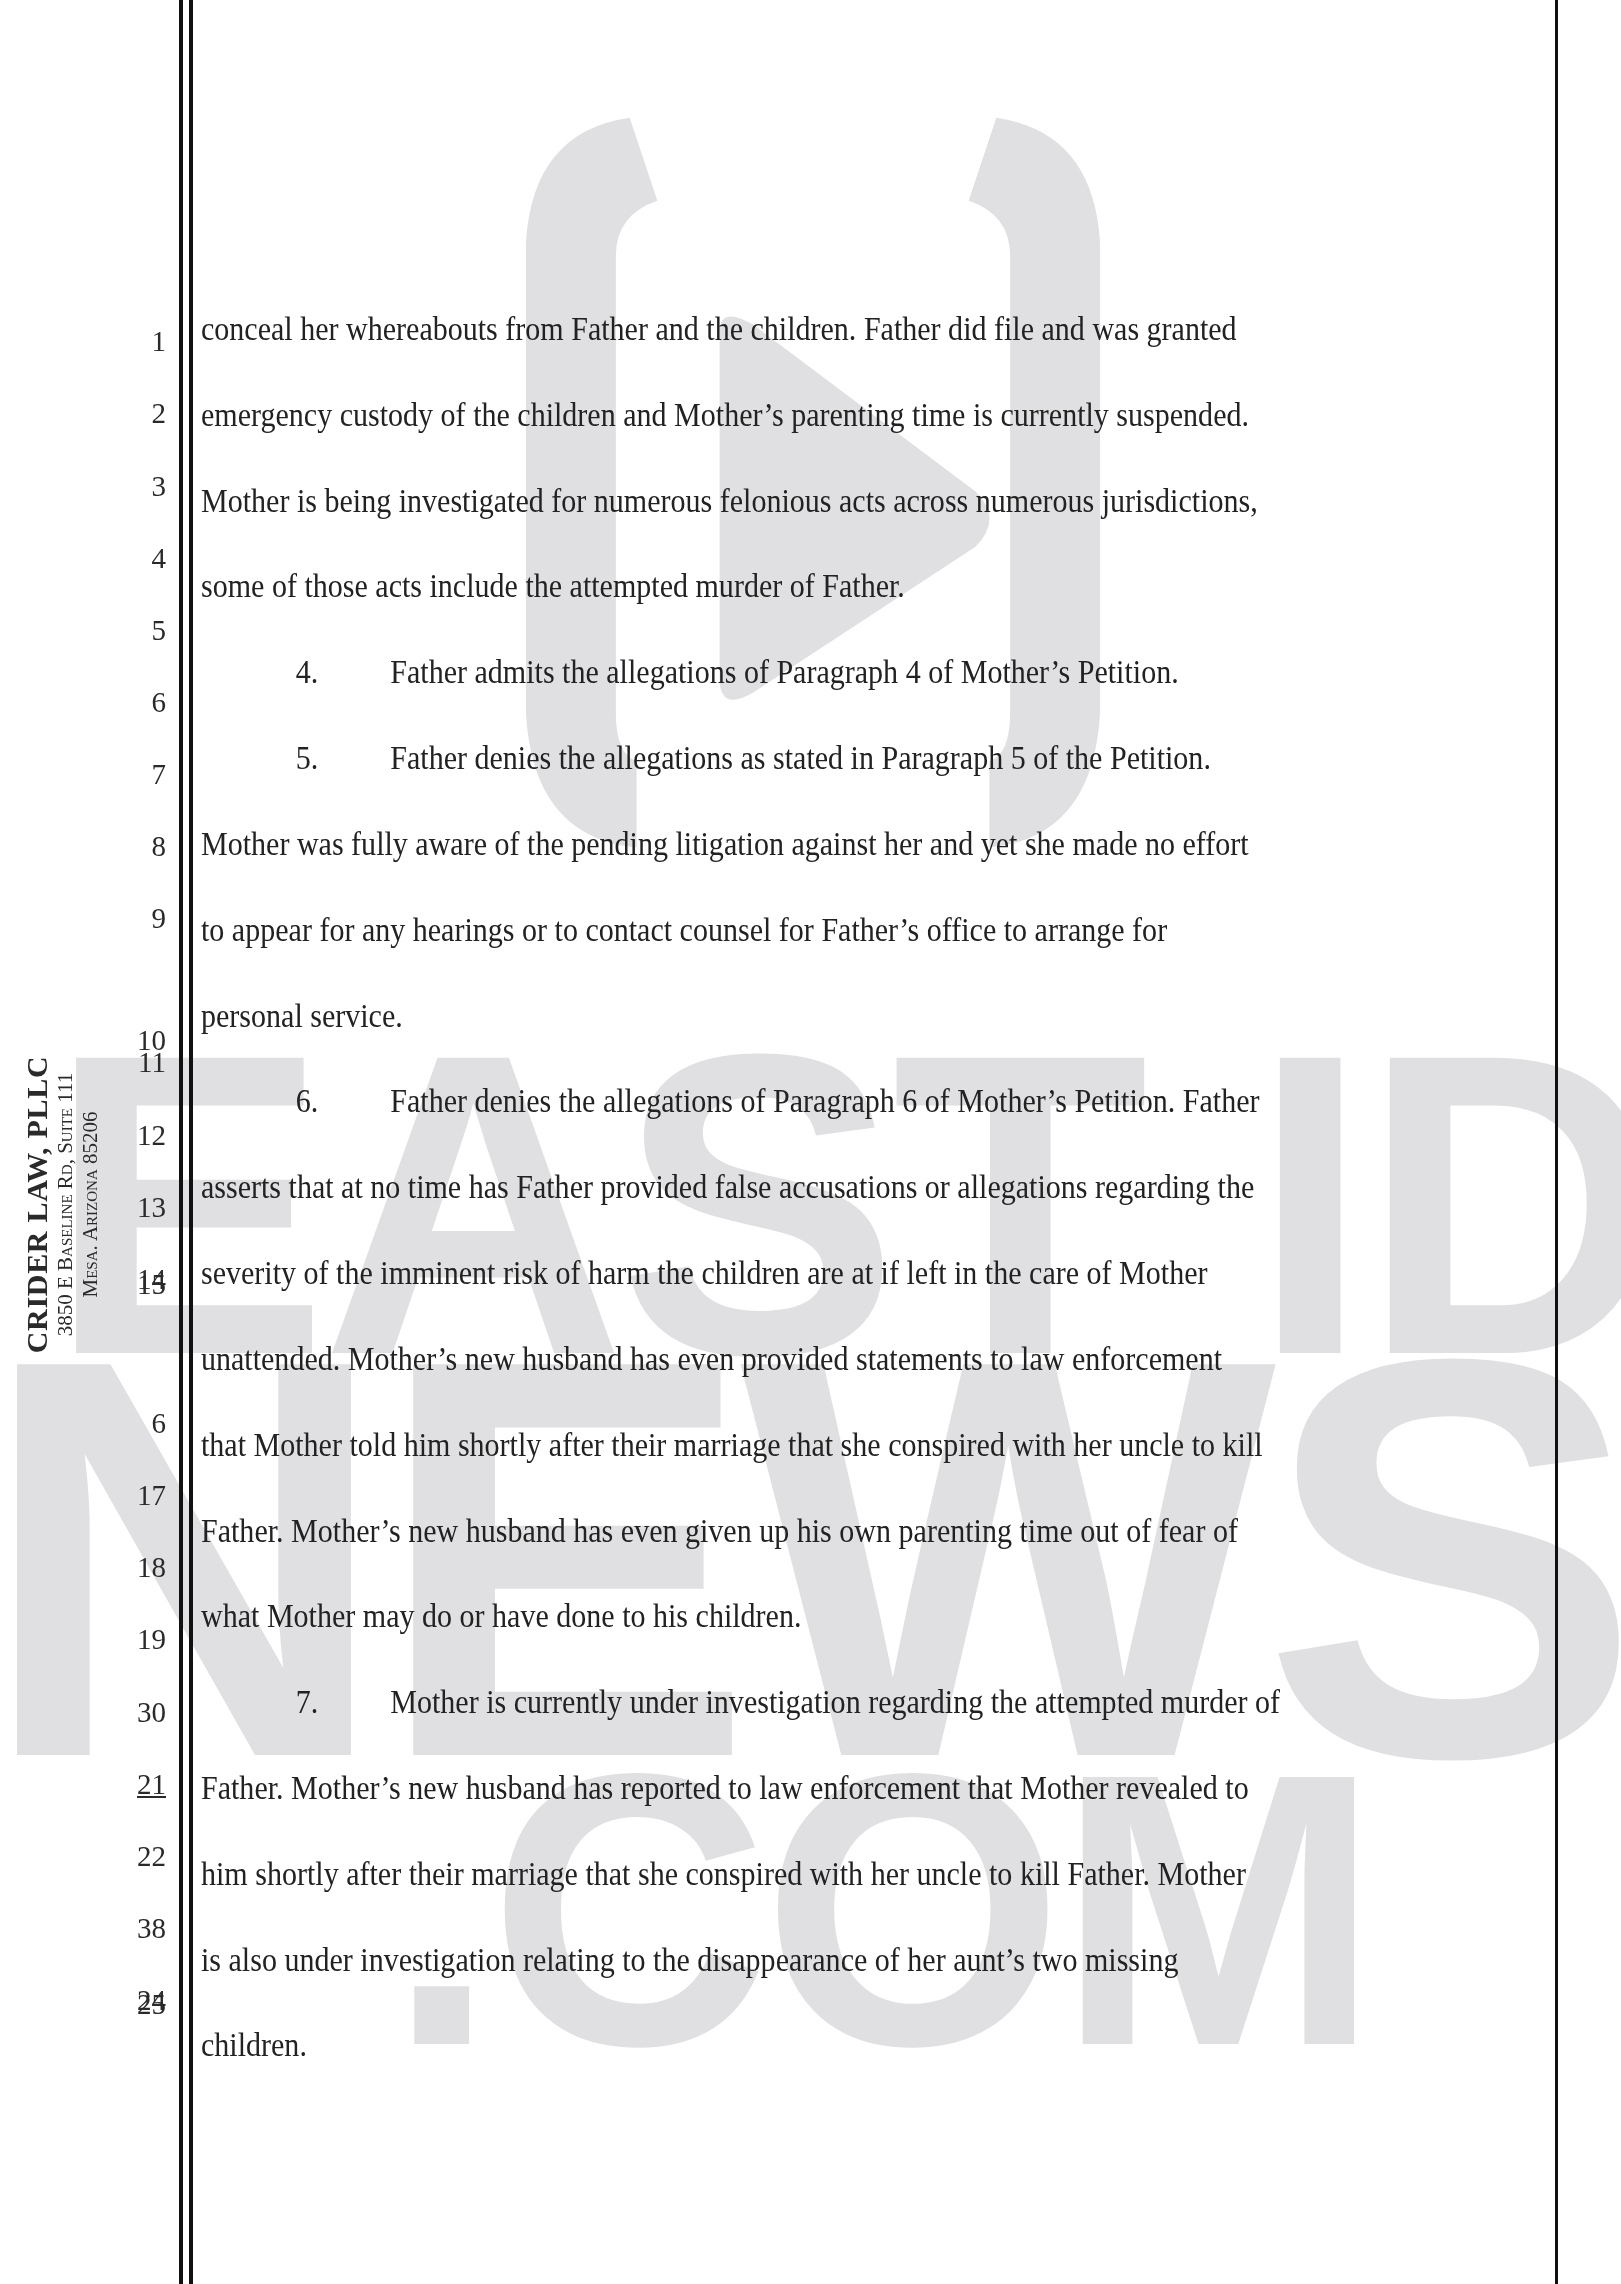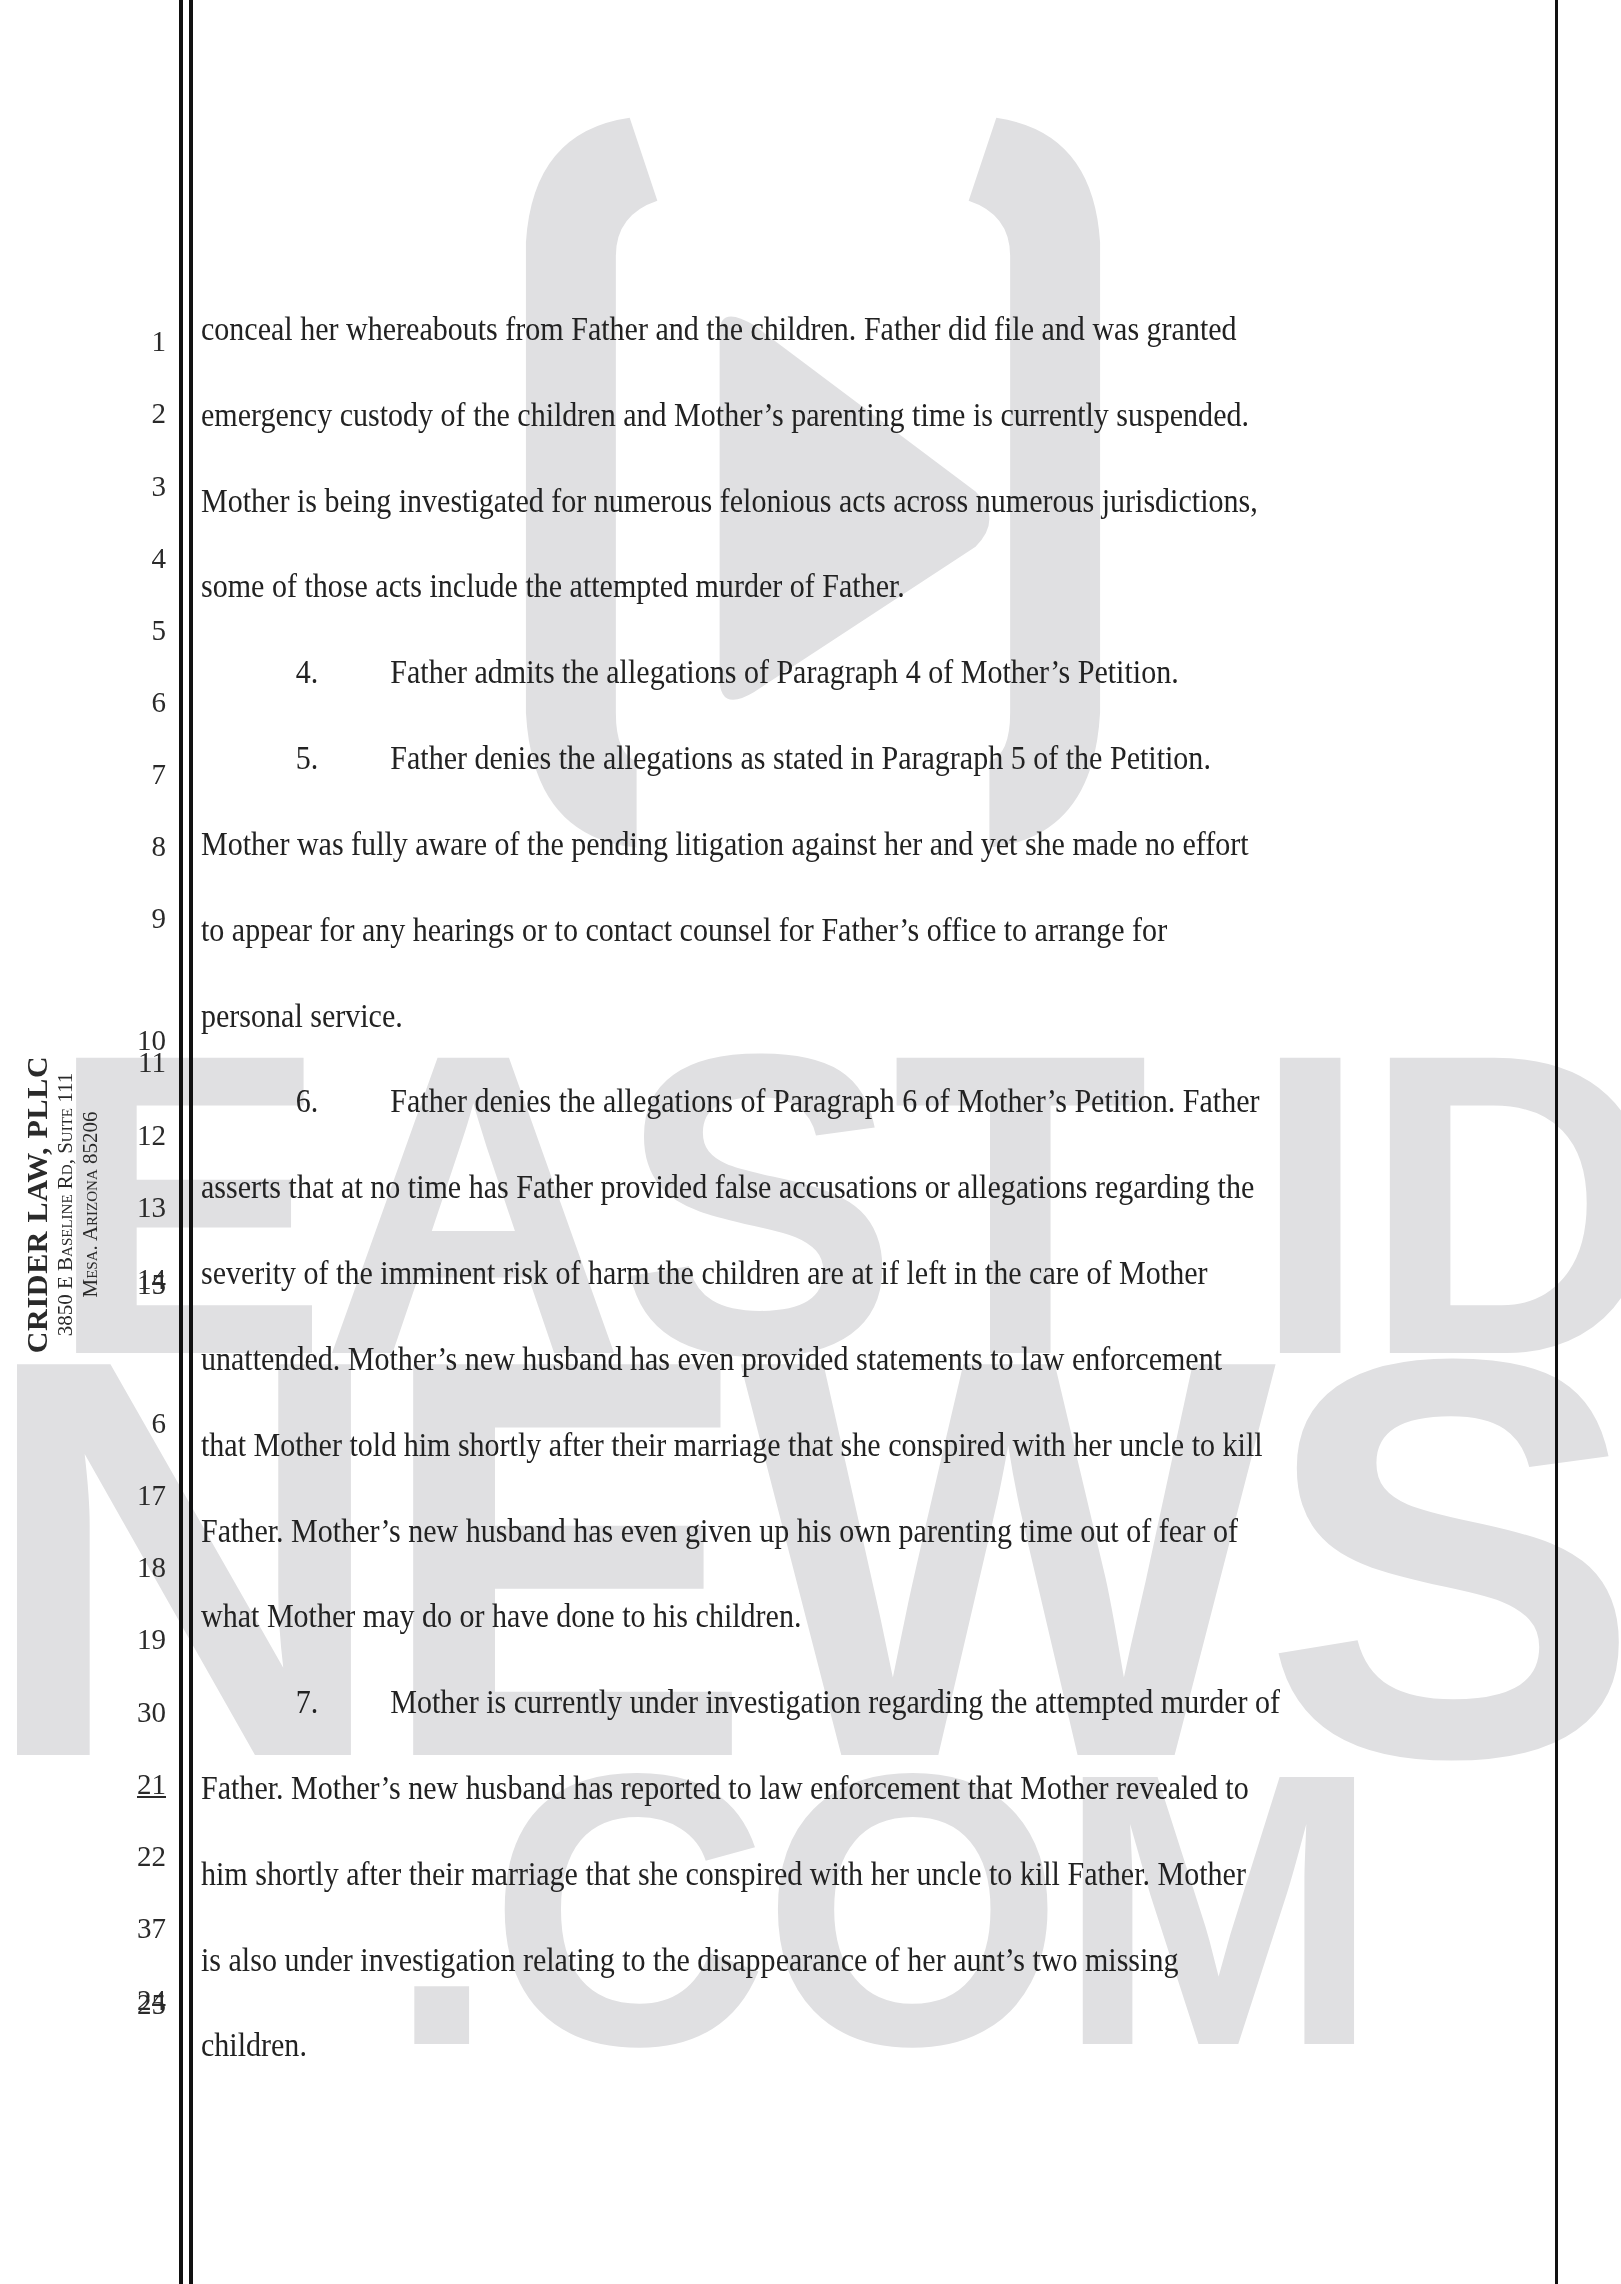--- a/index.html
+++ b/index.html
@@ -73,21 +73,21 @@
     <div class="ln" style="top: 1191px;">13</div>
     <div class="ln" style="top: 1263px;">14</div>
     <div class="ln" style="top: 1268px; font-family: Liberation Serif, serif;">15</div>
     <div class="ln" style="top: 1407px;">6</div>
     <div class="ln" style="top: 1479px;">17</div>
     <div class="ln" style="top: 1551px;">18</div>
     <div class="ln" style="top: 1623px;">19</div>
     <div class="ln" style="top: 1696px;">30</div>
     <div class="ln" style="top: 1768px; text-decoration: underline;">21</div>
     <div class="ln" style="top: 1840px;">22</div>
-    <div class="ln" style="top: 1912px;">37</div>
+    <div class="ln" style="top: 1912px;">38</div>
     <div class="ln" style="top: 1984px;">24</div>
     <div class="ln" style="top: 1988px;">25</div>
   </div>
 
 <div class="body-text" id="body-text">
     <div class="tl" style="top: 0px;"><span>conceal her whereabouts from Father and the children.  Father did file and was granted</span></div>
     <div class="tl" style="top: 86px;"><span>emergency custody of the children and Mother’s parenting time is currently suspended.</span></div>
     <div class="tl" style="top: 172px;"><span>Mother is being investigated for numerous felonious acts across numerous jurisdictions,</span></div>
     <div class="tl" style="top: 257px;"><span>some of those acts include the attempted murder of Father.</span></div>
     <div class="tl" style="top: 343px;"><span style="display: inline-block; width: 104px;"></span><span class="num">4.</span><span>Father admits the allegations of Paragraph 4 of Mother’s Petition.</span></div>

